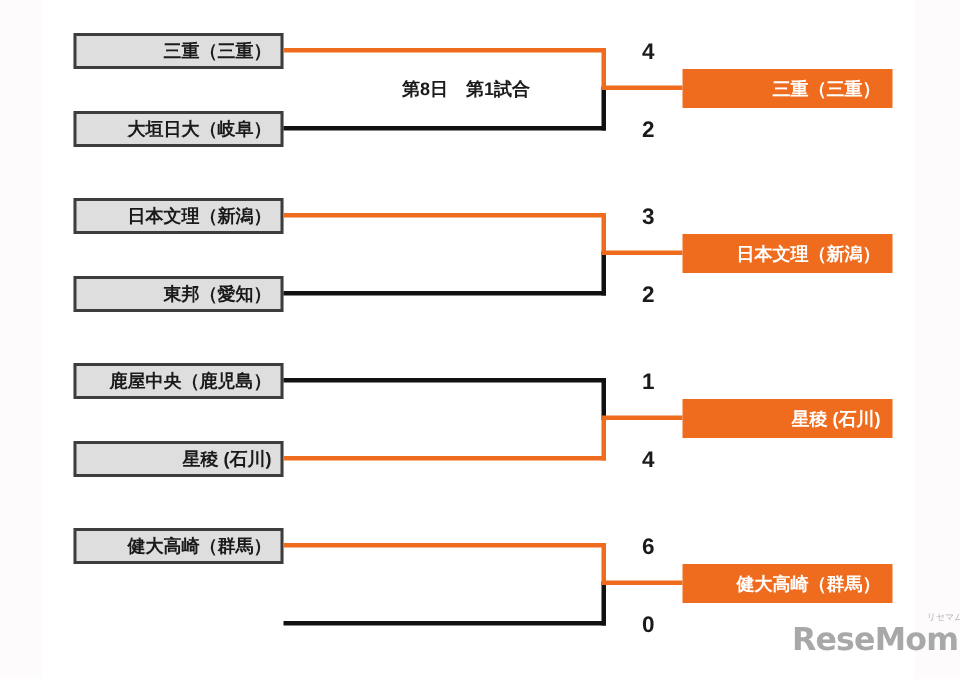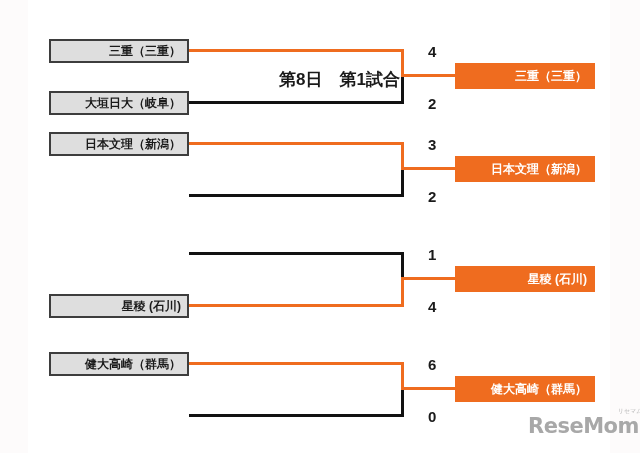--- a/index.html
+++ b/index.html
@@ -101,22 +101,22 @@
   }
   .score.top    { top: 26px; }
   .score.bottom { top: 78px; }
 
   
   .match-label {
     position: absolute;
     left: 268px;
     top: 51px;
     width: 132px;
-    text-align: right;
-    font-size: 17px;
+    text-align: left;
+    font-size: 12px;
     color: #1a1a1a;
     font-weight: bold;
     white-space: nowrap;
   }
 
   
   .winner-box {
     position: absolute;
     left: 455px;
     top: 46px;
@@ -156,53 +156,55 @@
   }
 </style>
 </head>
 <body>
 
 <div id="page">
 
   <div class="side-band left"></div>
   <div class="side-band right"></div>
 
-  <div class="bracket" style="top:17px;">
+  <div class="bracket" style="top:0px;">
     <div class="team-box top">三重（三重）</div>
     <div class="team-box bottom">大垣日大（岐阜）</div>
 
     <div class="line h-top win"></div>
     <div class="line h-bottom"></div>
     <div class="line v-elbow from-top win"></div>
     <div class="line v-elbow from-bottom"></div>
     <div class="line stub win"></div>
 
     <div class="score top">4</div>
     <div class="score bottom">2</div>
 
     <div class="match-label">第8日　第1試合</div>
     <div class="winner-box">三重（三重）</div>
   </div>
 
   <div class="bracket" style="top:110px;">
     <div class="team-box top">日本文理（新潟）</div>
+    <div class="team-box bottom">東邦（愛知）</div>
 
     <div class="line h-top win"></div>
     <div class="line h-bottom"></div>
     <div class="line v-elbow from-top win"></div>
     <div class="line v-elbow from-bottom"></div>
     <div class="line stub win"></div>
 
     <div class="score top">3</div>
     <div class="score bottom">2</div>
 
     <div class="winner-box">日本文理（新潟）</div>
   </div>
 
   <div class="bracket" style="top:220px;">
+    <div class="team-box top">鹿屋中央（鹿児島）</div>
     <div class="team-box bottom">星稜 (石川)</div>
 
     <div class="line h-top"></div>
     <div class="line h-bottom win"></div>
     <div class="line v-elbow from-top"></div>
     <div class="line v-elbow from-bottom win"></div>
     <div class="line stub win"></div>
 
     <div class="score top">1</div>
     <div class="score bottom">4</div>

